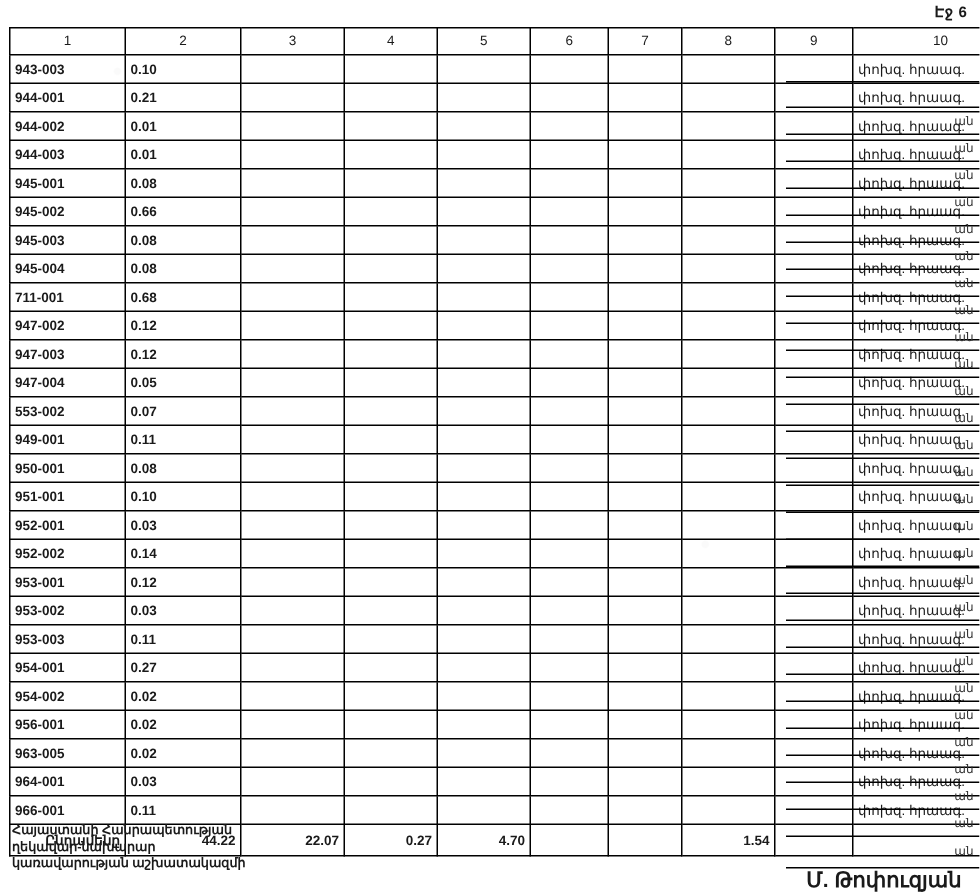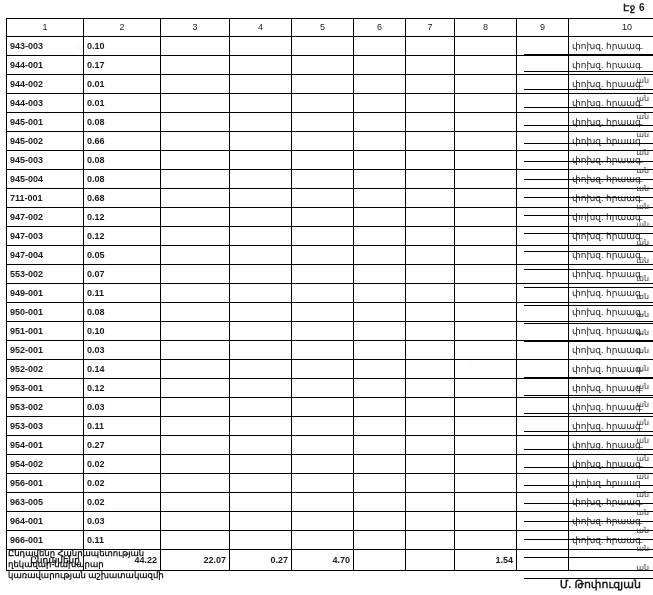--- a/index.html
+++ b/index.html
@@ -99,21 +99,21 @@
     left: 8px;
     top: 548px;
     font-size: 8.5px;
     line-height: 11px;
     font-weight: bold;
   }
   .signature {
     position: absolute;
     right: 12px;
     top: 578px;
-    font-size: 11px;
+    font-size: 14px;
     font-weight: bold;
   }
 </style>
 </head>
 <body>
 
 <div class="page">
 
   <div class="page-number">Էջ 6</div>
 
@@ -140,21 +140,21 @@
           <td class="c-n4"></td>
           <td class="c-n5"></td>
           <td class="c-n6"></td>
           <td class="c-n7"></td>
           <td class="c-n8"></td>
           <td class="c-n9"></td>
           <td class="c-note">փոխզ. հրաագ.</td>
         </tr>
         <tr>
           <td class="c-code">944-001</td>
-          <td class="c-num">0.17</td>
+          <td class="c-num">0.21</td>
           <td class="c-n3"></td>
           <td class="c-n4"></td>
           <td class="c-n5"></td>
           <td class="c-n6"></td>
           <td class="c-n7"></td>
           <td class="c-n8"></td>
           <td class="c-n9"></td>
           <td class="c-note">փոխզ. հրաագ.</td>
         </tr>
         <tr>
@@ -500,20 +500,20 @@
       <div class="rstrip">ան</div>
       <div class="rstrip">ան</div>
       <div class="rstrip">ան</div>
       <div class="rstrip">ան</div>
       <div class="rstrip">ան</div>
       <div class="rstrip">ան</div>
       <div class="rstrip last">ան</div>
     </div>
 
   <div class="footer">
-    <div>Ընդամենը Հանրապետության</div>
+    <div>Հայաստանի Հանրապետության</div>
     <div>ղեկավար-նախարար</div>
     <div>կառավարության աշխատակազմի</div>
   </div>
 
   <div class="signature">Մ. Թոփուզյան</div>
 
 </div>
 
 </body></html>

